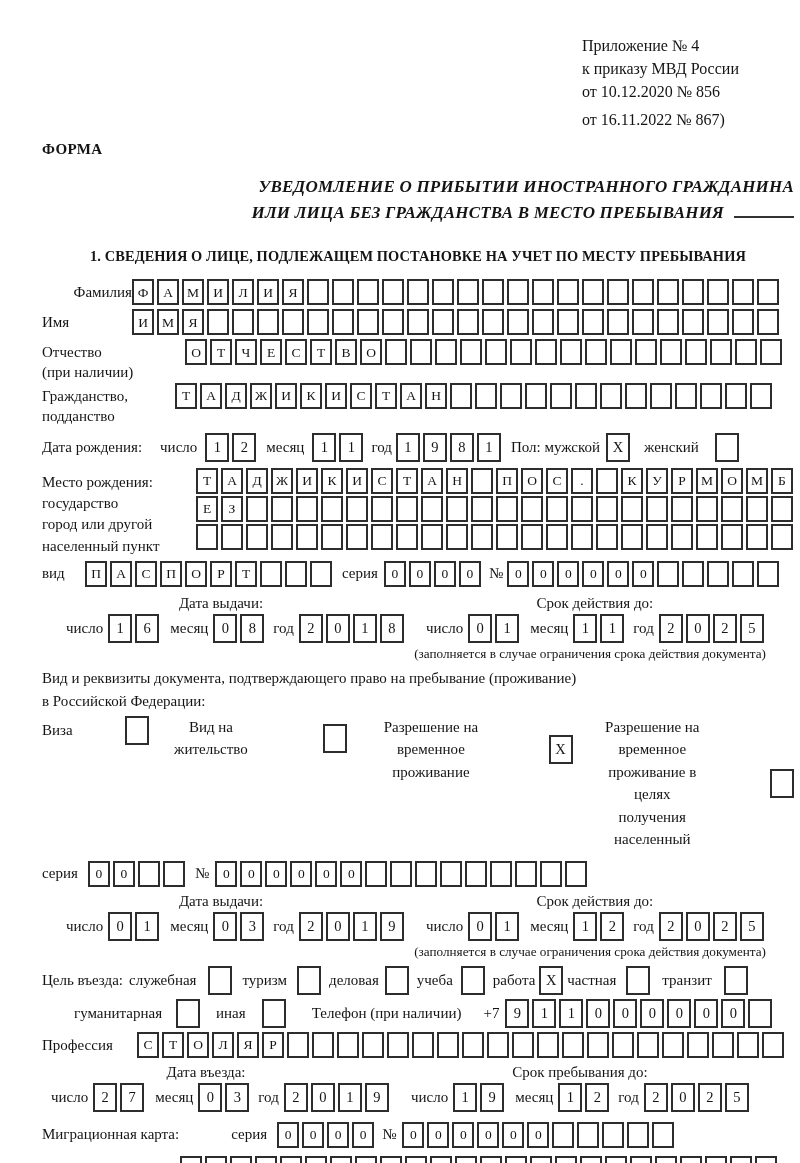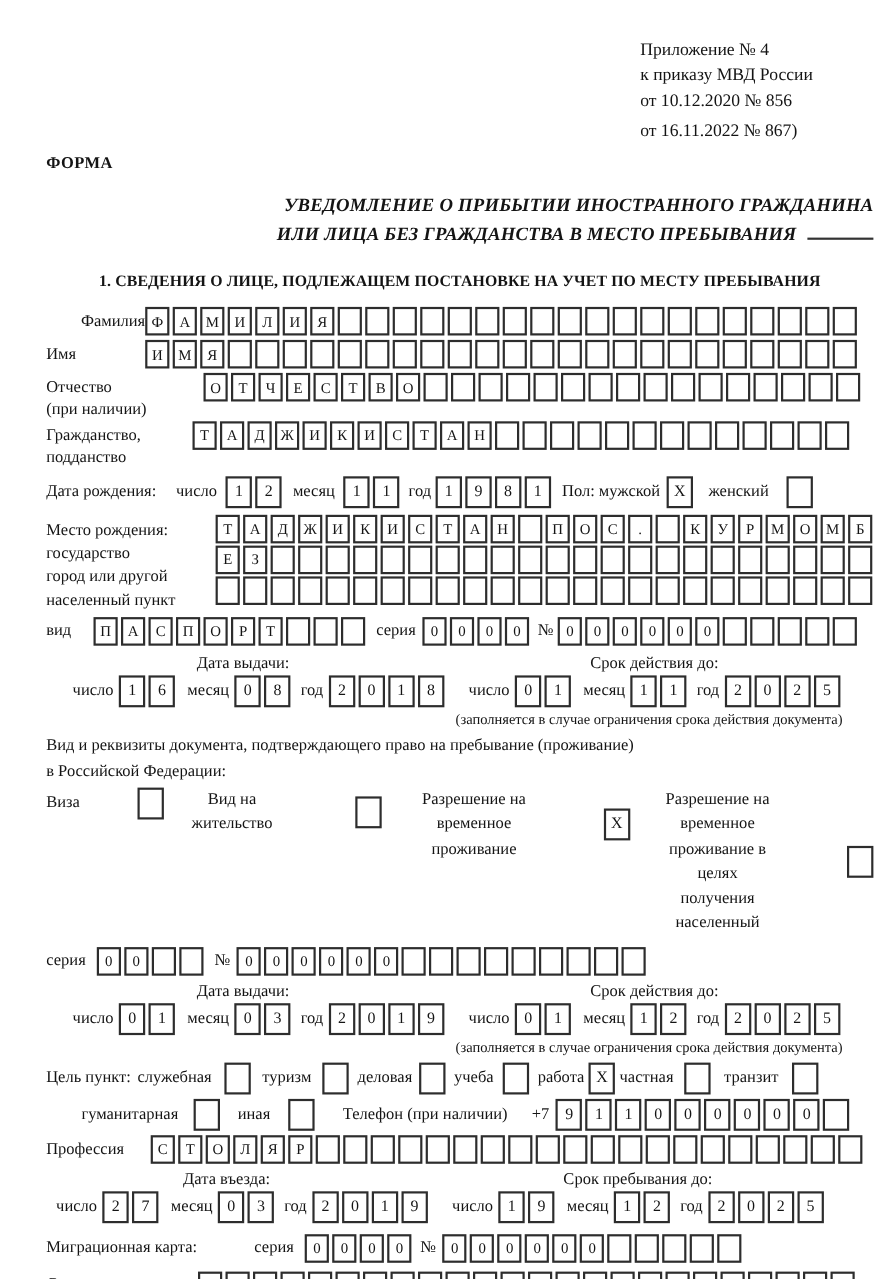--- a/index.html
+++ b/index.html
@@ -502,21 +502,21 @@
             <span class="cell">0</span>
             <span class="cell">2</span>
             <span class="cell">5</span>
           </span>
       </div>
     </div>
   </div>
   <div class="note">(заполняется в случае ограничения срока действия документа)</div>
 
   <div class="frow mt6" style="align-items:center">
-    <span class="slabel">Цель пункт:</span>
+    <span class="slabel">Цель въезда:</span>
     <span class="slabel" style="margin-left:6px">служебная</span>
     <span class="cells boxes" style="margin-left:12px">
         <span class="cell"></span>
       </span>
     <span class="slabel" style="margin-left:10px">туризм</span>
     <span class="cells boxes" style="margin-left:10px">
         <span class="cell"></span>
       </span>
     <span class="slabel" style="margin-left:8px">деловая</span>
     <span class="cells boxes" style="margin-left:6px">

